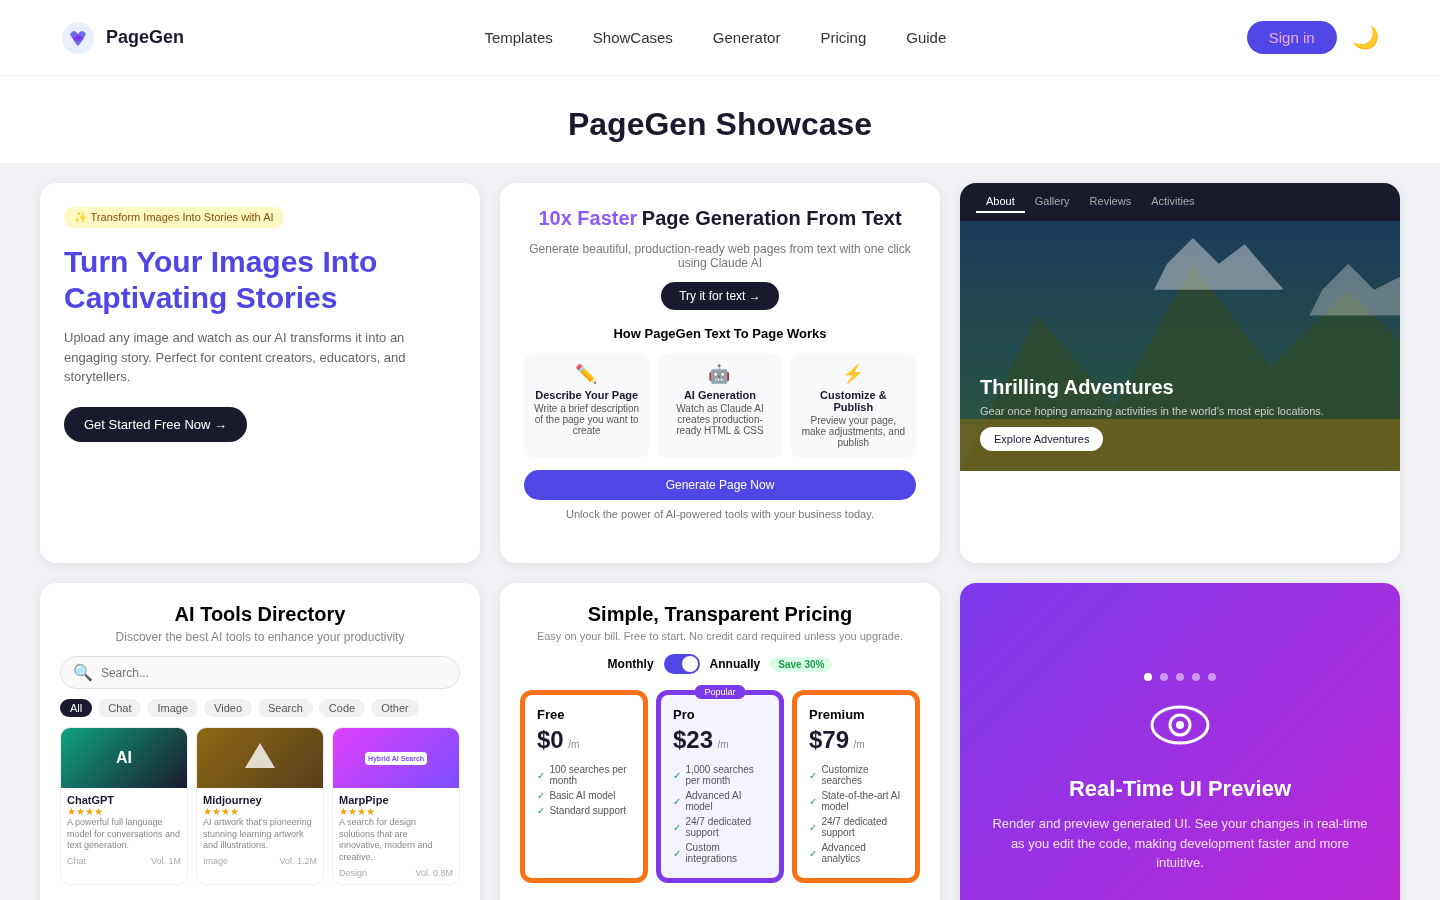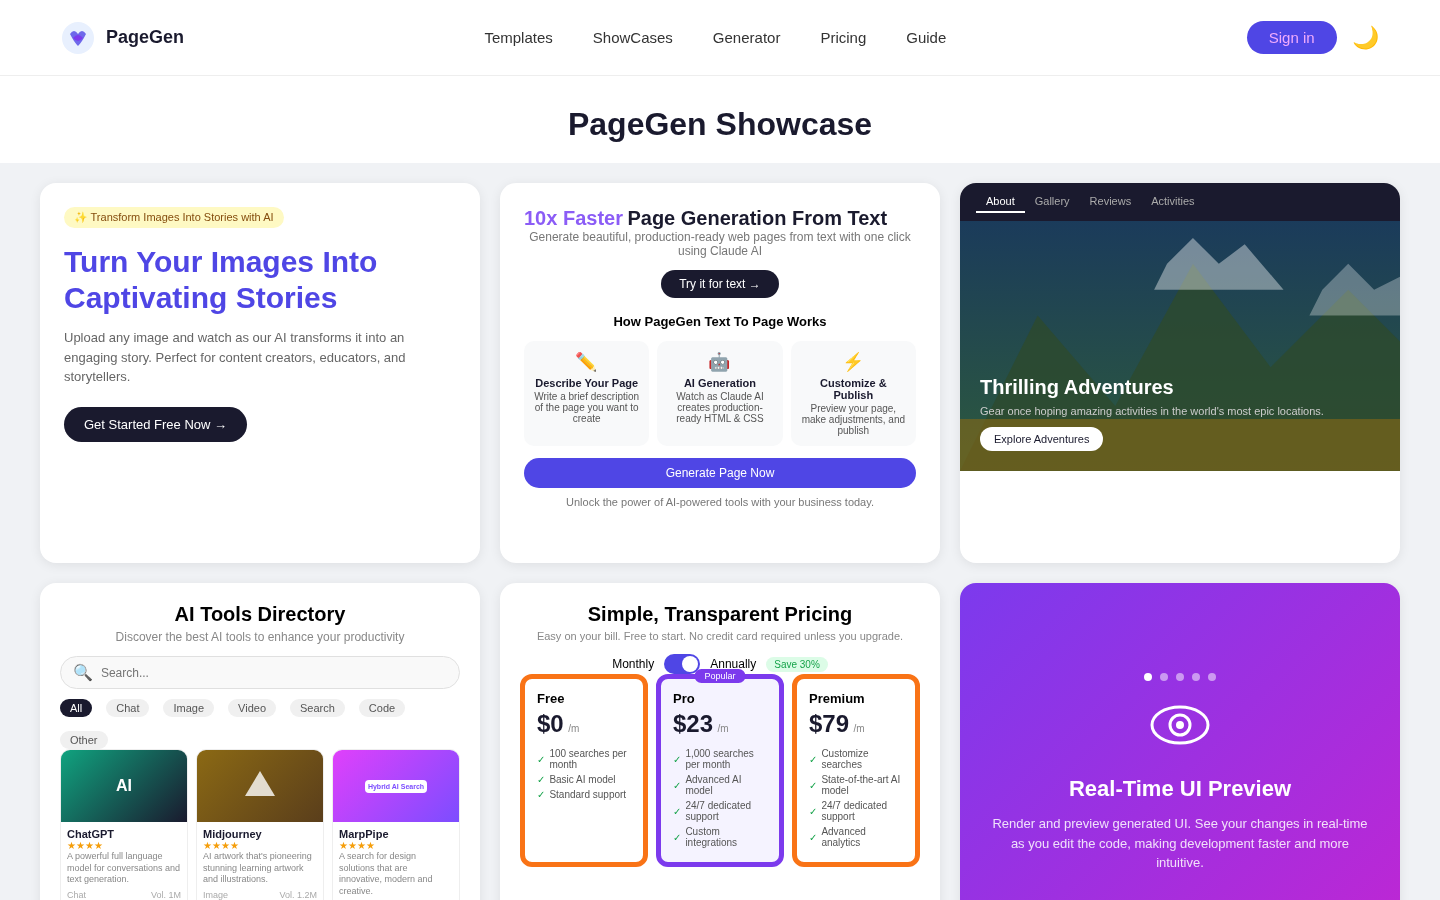--- a/index.html
+++ b/index.html
@@ -52,21 +52,21 @@
     .card-transform h2 { font-size: 30px; font-weight: 800; color: #1a1a2e; line-height: 1.2; margin-bottom: 12px; }
     .card-transform h2 span { color: #4f46e5; }
     .card-transform p { font-size: 13px; color: #666; margin-bottom: 20px; line-height: 1.5; }
     .get-started-btn {
       background: #1a1a2e; color: #fff; border: none; border-radius: 25px;
       padding: 10px 20px; font-size: 13px; cursor: pointer; display: flex; align-items: center; gap: 6px;
     }
 
     
     .card-pagegen { padding: 24px; min-height: 380px; }
-    .card-pagegen .headline { margin-bottom: 0; }
+    .card-pagegen .headline { text-align: center; margin-bottom: 12px; }
     .card-pagegen .headline .fast { color: #8b5cf6; font-weight: 800; font-size: 20px; }
     .card-pagegen .headline .rest { font-size: 20px; font-weight: 700; color: #1a1a2e; }
     .card-pagegen .sub { text-align: center; font-size: 12px; color: #777; margin-bottom: 12px; }
     .try-btn {
       display: block; margin: 0 auto 16px; background: #1a1a2e; color: #fff;
       border: none; border-radius: 20px; padding: 7px 18px; font-size: 12px; cursor: pointer;
     }
     .how-it-works { text-align: center; font-size: 13px; font-weight: 600; margin-bottom: 12px; }
     .steps-row { display: flex; gap: 8px; }
     .step-box {
@@ -105,46 +105,46 @@
     
     .card-tools { padding: 20px; min-height: 380px; }
     .tools-title { font-size: 20px; font-weight: 700; text-align: center; margin-bottom: 4px; }
     .tools-sub { font-size: 12px; color: #888; text-align: center; margin-bottom: 12px; }
     .tools-search {
       display: flex; align-items: center; gap: 8px;
       border: 1px solid #e0e0e0; border-radius: 20px; padding: 6px 12px;
       margin-bottom: 10px; background: #f9f9f9;
     }
     .tools-search input { border: none; background: none; outline: none; font-size: 12px; flex: 1; }
-    .filter-tags { display: flex; gap: 14px; flex-wrap: wrap; }
+    .filter-tags { display: flex; gap: 6px; flex-wrap: wrap; margin-bottom: 10px; }
     .filter-tag {
       background: #f0f0f0; border: none; border-radius: 15px; padding: 3px 10px;
       font-size: 11px; cursor: pointer; color: #555;
     }
     .filter-tag.active { background: #1a1a2e; color: #fff; }
     .tools-grid { display: grid; grid-template-columns: 1fr 1fr 1fr; gap: 8px; }
     .tool-card {
       border: 1px solid #eee; border-radius: 10px; overflow: hidden;
       font-size: 10px;
     }
-    .tool-img { height: 72px; background: #333; }
+    .tool-img { height: 60px; background: #333; }
     .tool-img.chatgpt { background: linear-gradient(135deg, #10a37f, #1a1a2e); display: flex; align-items: center; justify-content: center; color: #fff; font-size: 20px; font-weight: 800; }
     .tool-img.midjourney { background: linear-gradient(135deg, #8B6914, #5a3e1b); display: flex; align-items: center; justify-content: center; }
     .tool-img.marpipe { background: linear-gradient(135deg, #e040fb, #7c4dff); display: flex; align-items: center; justify-content: center; color: #fff; font-size: 9px; font-weight: 700; padding: 4px; }
     .tool-info { padding: 6px; }
     .tool-name { font-weight: 700; color: #1a1a2e; font-size: 11px; }
     .tool-desc { color: #888; font-size: 9px; line-height: 1.3; }
     .tool-meta { display: flex; justify-content: space-between; color: #aaa; font-size: 9px; margin-top: 4px; }
     .tool-stars { color: #f59e0b; }
 
     
     .card-pricing { padding: 20px; min-height: 380px; }
     .pricing-title { font-size: 20px; font-weight: 700; text-align: center; margin-bottom: 4px; }
     .pricing-sub { font-size: 11px; color: #888; text-align: center; margin-bottom: 12px; }
-    .pricing-toggle { display: flex; align-items: center; gap: 10px; justify-content: center; margin-bottom: 0; font-size: 12px; }
+    .pricing-toggle { display: flex; align-items: center; gap: 10px; justify-content: center; margin-bottom: 16px; font-size: 12px; font-weight: bold; }
     .toggle-switch {
       width: 36px; height: 20px; background: #4f46e5; border-radius: 10px;
       position: relative; cursor: pointer;
     }
     .toggle-knob {
       width: 16px; height: 16px; background: #fff; border-radius: 50%;
       position: absolute; top: 2px; right: 2px;
     }
     .save-badge { background: #dcfce7; color: #16a34a; font-size: 10px; padding: 2px 8px; border-radius: 10px; }
     .pricing-cards { display: grid; grid-template-columns: 1fr 1fr 1fr; gap: 8px; }

